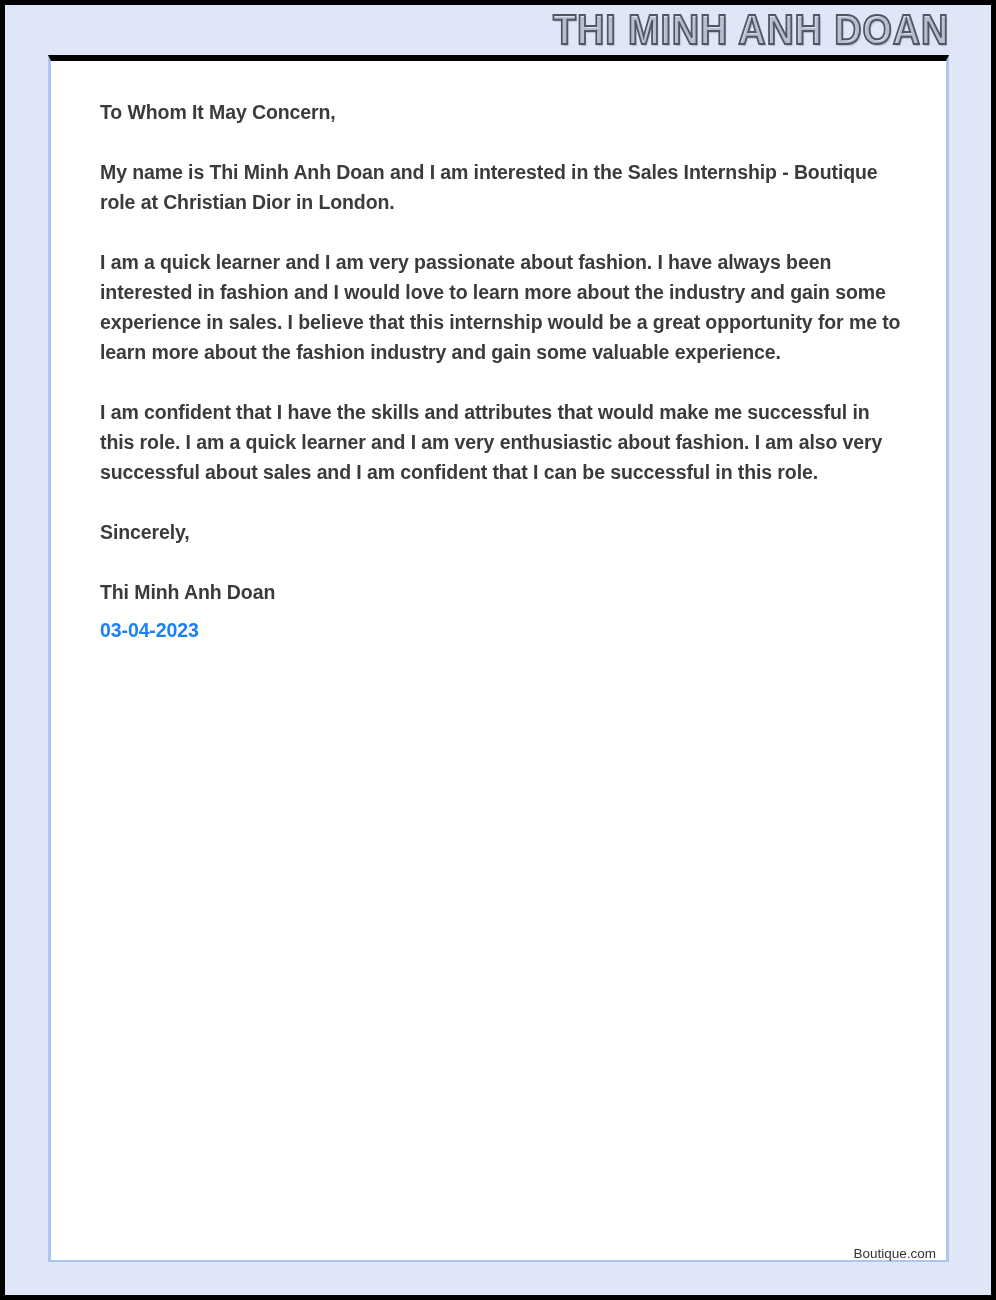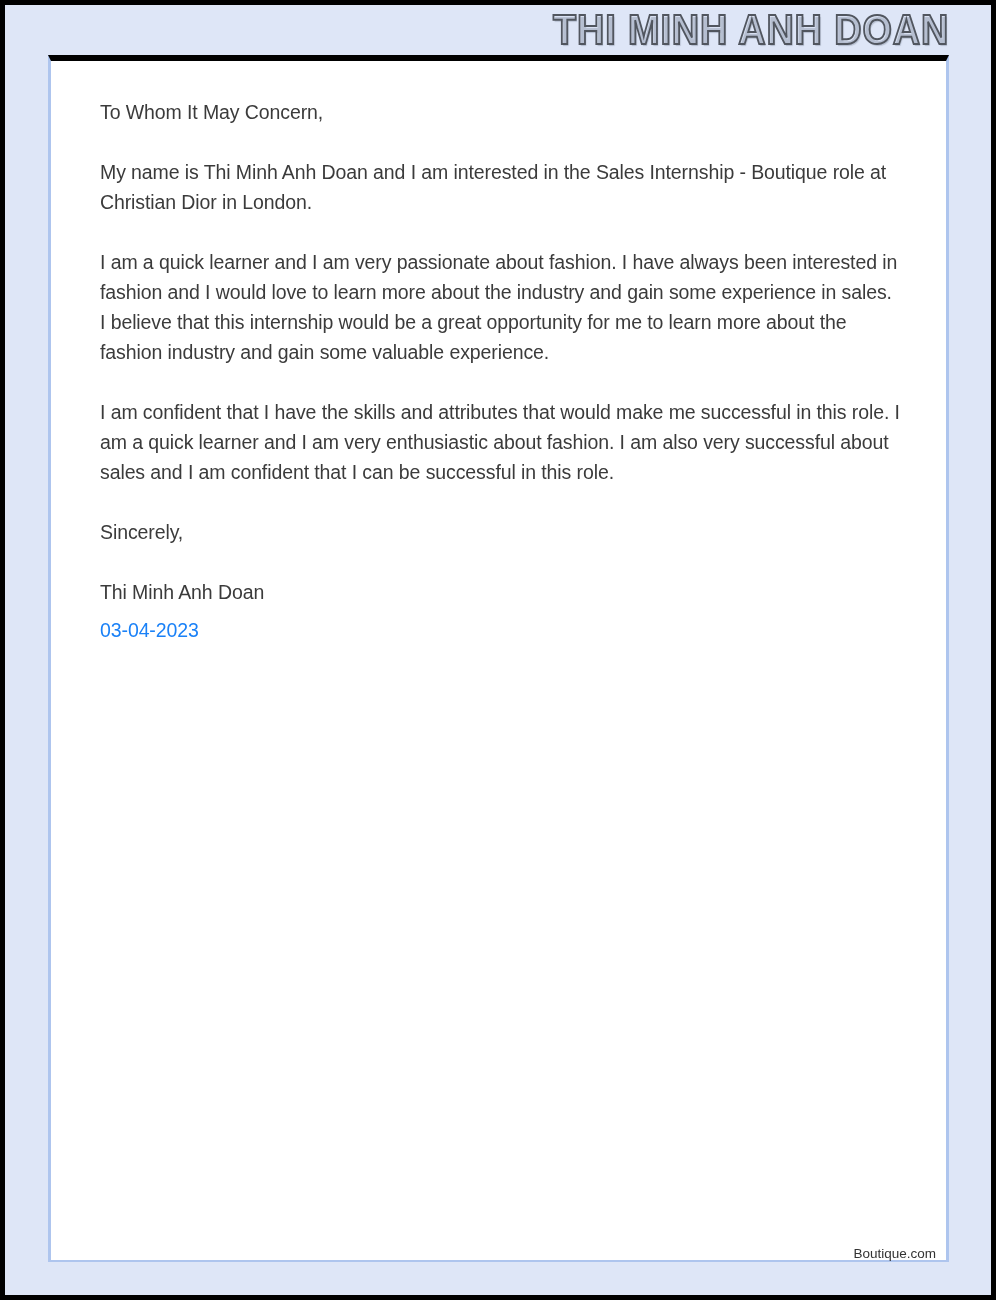--- a/index.html
+++ b/index.html
@@ -52,21 +52,21 @@
   .content{
     padding:36px 0 0 49px;
     width:851px;
   }
   .content p{
     margin:0 0 30px 0;
     width:802px;
     font-size:19.5px;
     line-height:30px;
     letter-spacing:-0.1px;
-    font-weight:400;
+    font-weight:700;
     color:var(--body-text);
   }
   .content p.signature{margin-bottom:8px;}
   .content p.date{
     margin-bottom:10px;
     color:var(--date-color);
   }
   .watermark{
     position:absolute;
     right:10px;bottom:-1px;

